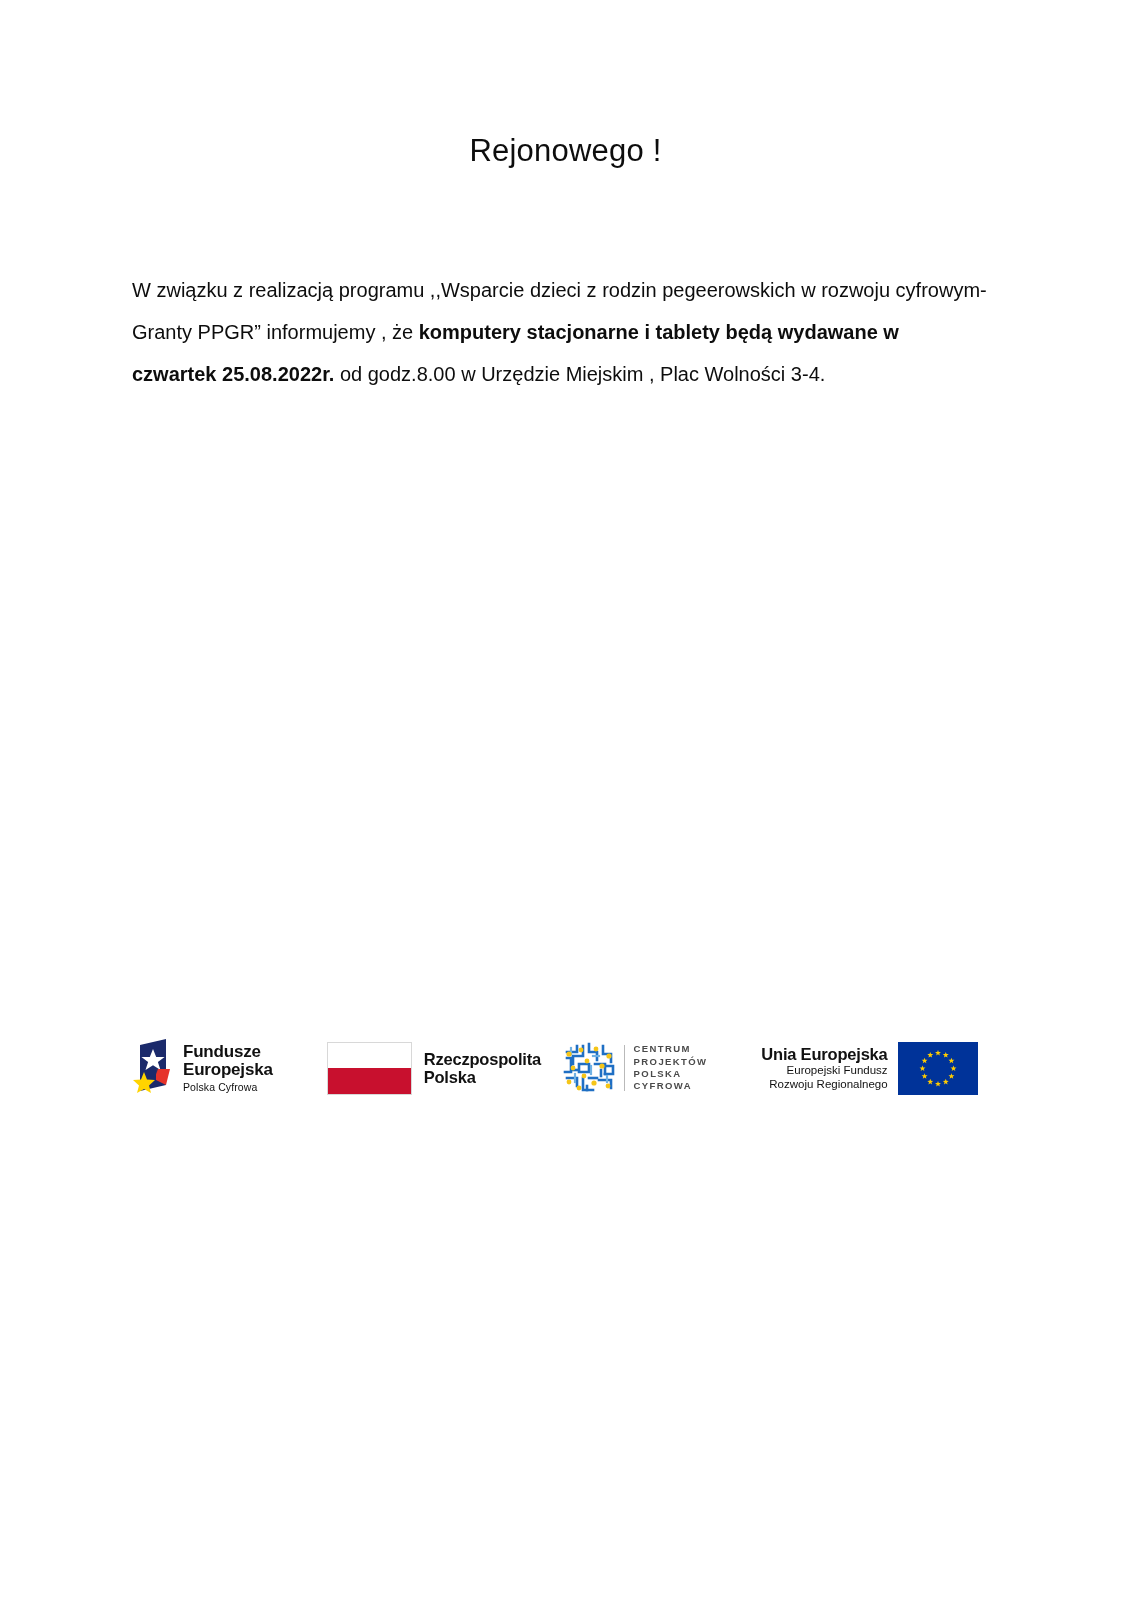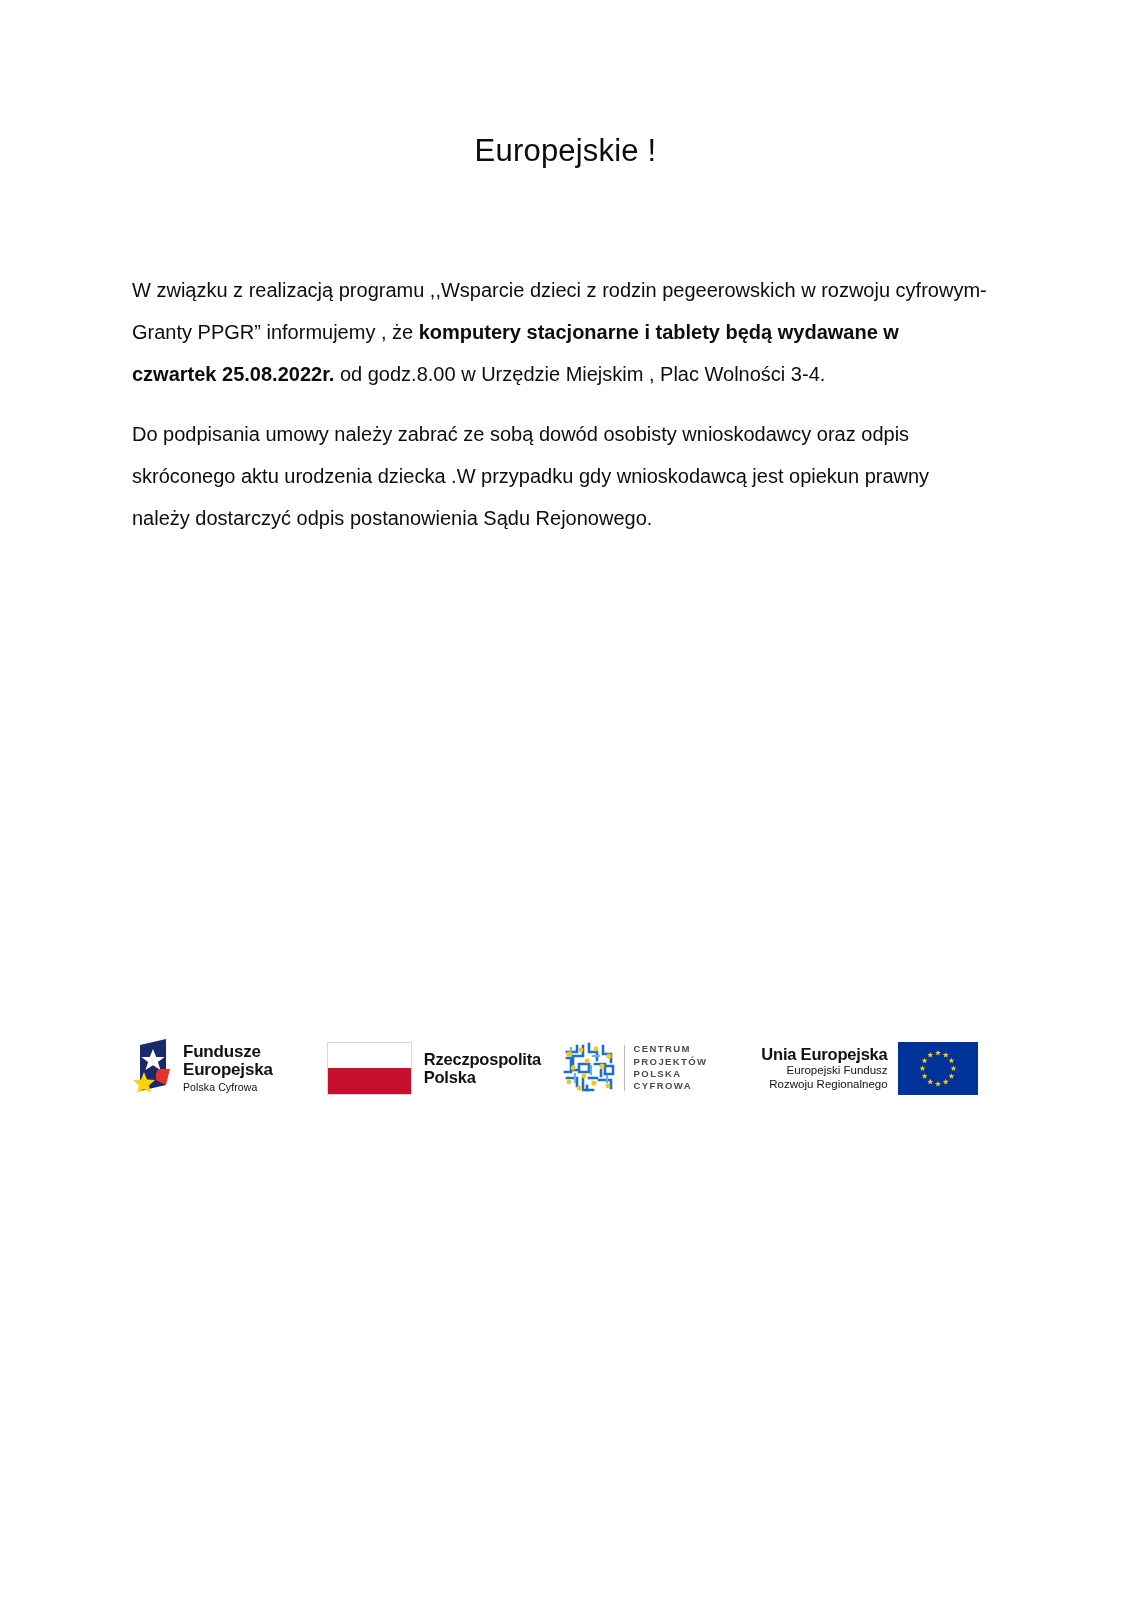--- a/index.html
+++ b/index.html
@@ -173,33 +173,30 @@
     flex: 0 0 auto;
     position: relative;
   }
   .eu-flag svg { display: block; }
 </style>
 </head>
 <body>
 
 <div class="page">
 
-  <h1 class="doc-title">Europejskie !</h1>
+  <h1 class="doc-title">Rejonowego !</h1>
 
   <div class="body-block">
 
     <p class="para">
       <span>W związku z realizacją programu ,,Wsparcie dzieci z rodzin pegeerowskich w rozwoju cyfrowym- Granty PPGR” informujemy , że </span><span class="b">komputery stacjonarne i tablety będą wydawane w czwartek 25.08.2022r.</span><span> od godz.8.00 w Urzędzie Miejskim , Plac Wolności 3-4.</span>
     </p>
 
 
 
-    <p class="para">
-      <span>Do podpisania umowy należy zabrać ze sobą dowód osobisty wnioskodawcy oraz odpis skróconego aktu urodzenia dziecka .W przypadku gdy wnioskodawcą jest opiekun prawny  należy dostarczyć odpis postanowienia Sądu Rejonowego.</span>
-    </p>
 
 
   </div>
 
   <div class="logo-bar">
 
     <div class="logo-slot slot-fe">
       <div class="fe-mark">
         <svg width="42" height="58" viewBox="0 0 42 58" xmlns="http://www.w3.org/2000/svg">
           <polygon points="8,6 34,0 34,46 8,52" fill="#1b2a6b"></polygon>

